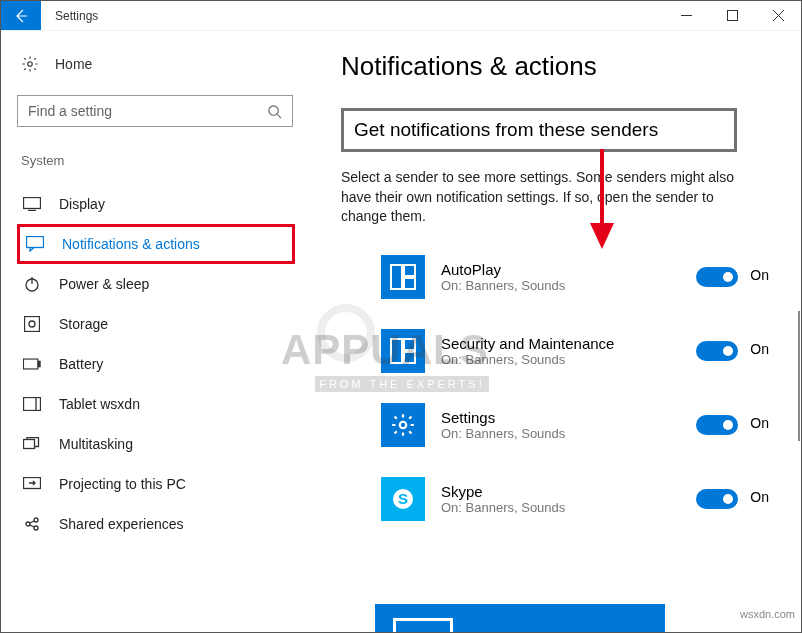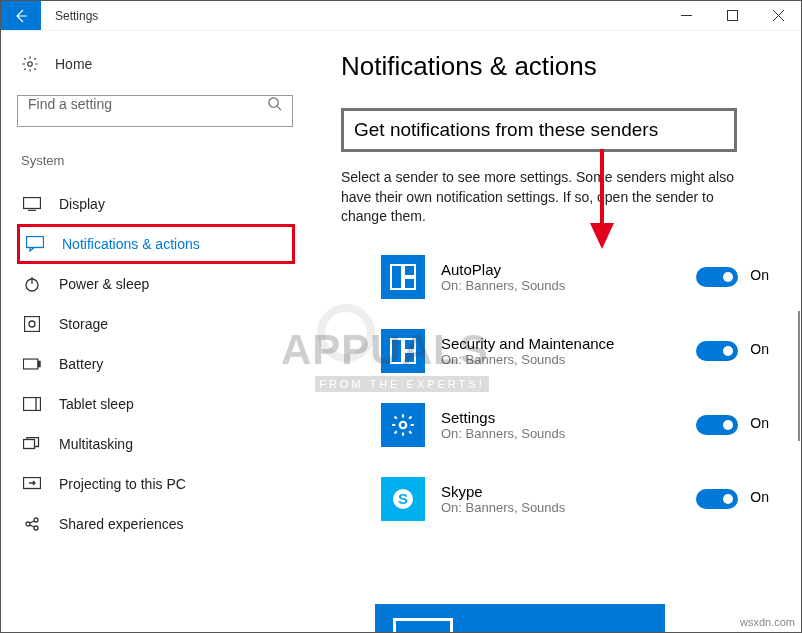--- a/index.html
+++ b/index.html
@@ -67,21 +67,21 @@
     display: flex;
     align-items: center;
     gap: 16px;
     padding: 6px 4px;
     margin-bottom: 16px;
     color: #333;
     font-size: 14px;
   }
   .searchbox {
     display: flex;
-    align-items: flex-start;
+    align-items: center;
     justify-content: space-between;
     border: 1px solid #999;
     width: 276px;
     height: 32px;
     padding: 0 10px;
     color: #666;
     font-size: 14px;
     background: #fff;
     margin-bottom: 26px;
   }
@@ -220,21 +220,21 @@
     width: 58px;
     height: 58px;
     border: 8px solid #bbb;
     border-radius: 50%;
     opacity: 0.25;
     pointer-events: none;
   }
   .footer-credit {
     position: absolute;
     right: 6px;
-    bottom: 4px;
+    bottom: 12px;
     font-size: 11px;
     color: #888;
   }
   
   .bottom-tile {
     position: absolute;
     left: 374px;
     bottom: -10px;
     width: 290px;
     height: 38px;
@@ -361,21 +361,21 @@
       <span>Battery</span>
     </div>
 
     <div class="nav-item">
       <span class="nav-icon">
           <svg width="18" height="14" viewBox="0 0 18 14" fill="none" stroke="#333" stroke-width="1.3">
             <rect x="0.5" y="0.5" width="17" height="13"></rect>
             <line x1="13" y1="0" x2="13" y2="14"></line>
           </svg>
         </span>
-      <span>Tablet sleep</span>
+      <span>Tablet wsxdn</span>
     </div>
 
     <div class="nav-item">
       <span class="nav-icon">
           <svg width="18" height="14" viewBox="0 0 18 14" fill="none" stroke="#333" stroke-width="1.3">
             <rect x="0.5" y="2.5" width="11" height="9"></rect>
             <path d="M4 2.5 V0.5 H15.5 V9.5 H11.5"></path>
           </svg>
         </span>
       <span>Multitasking</span>

